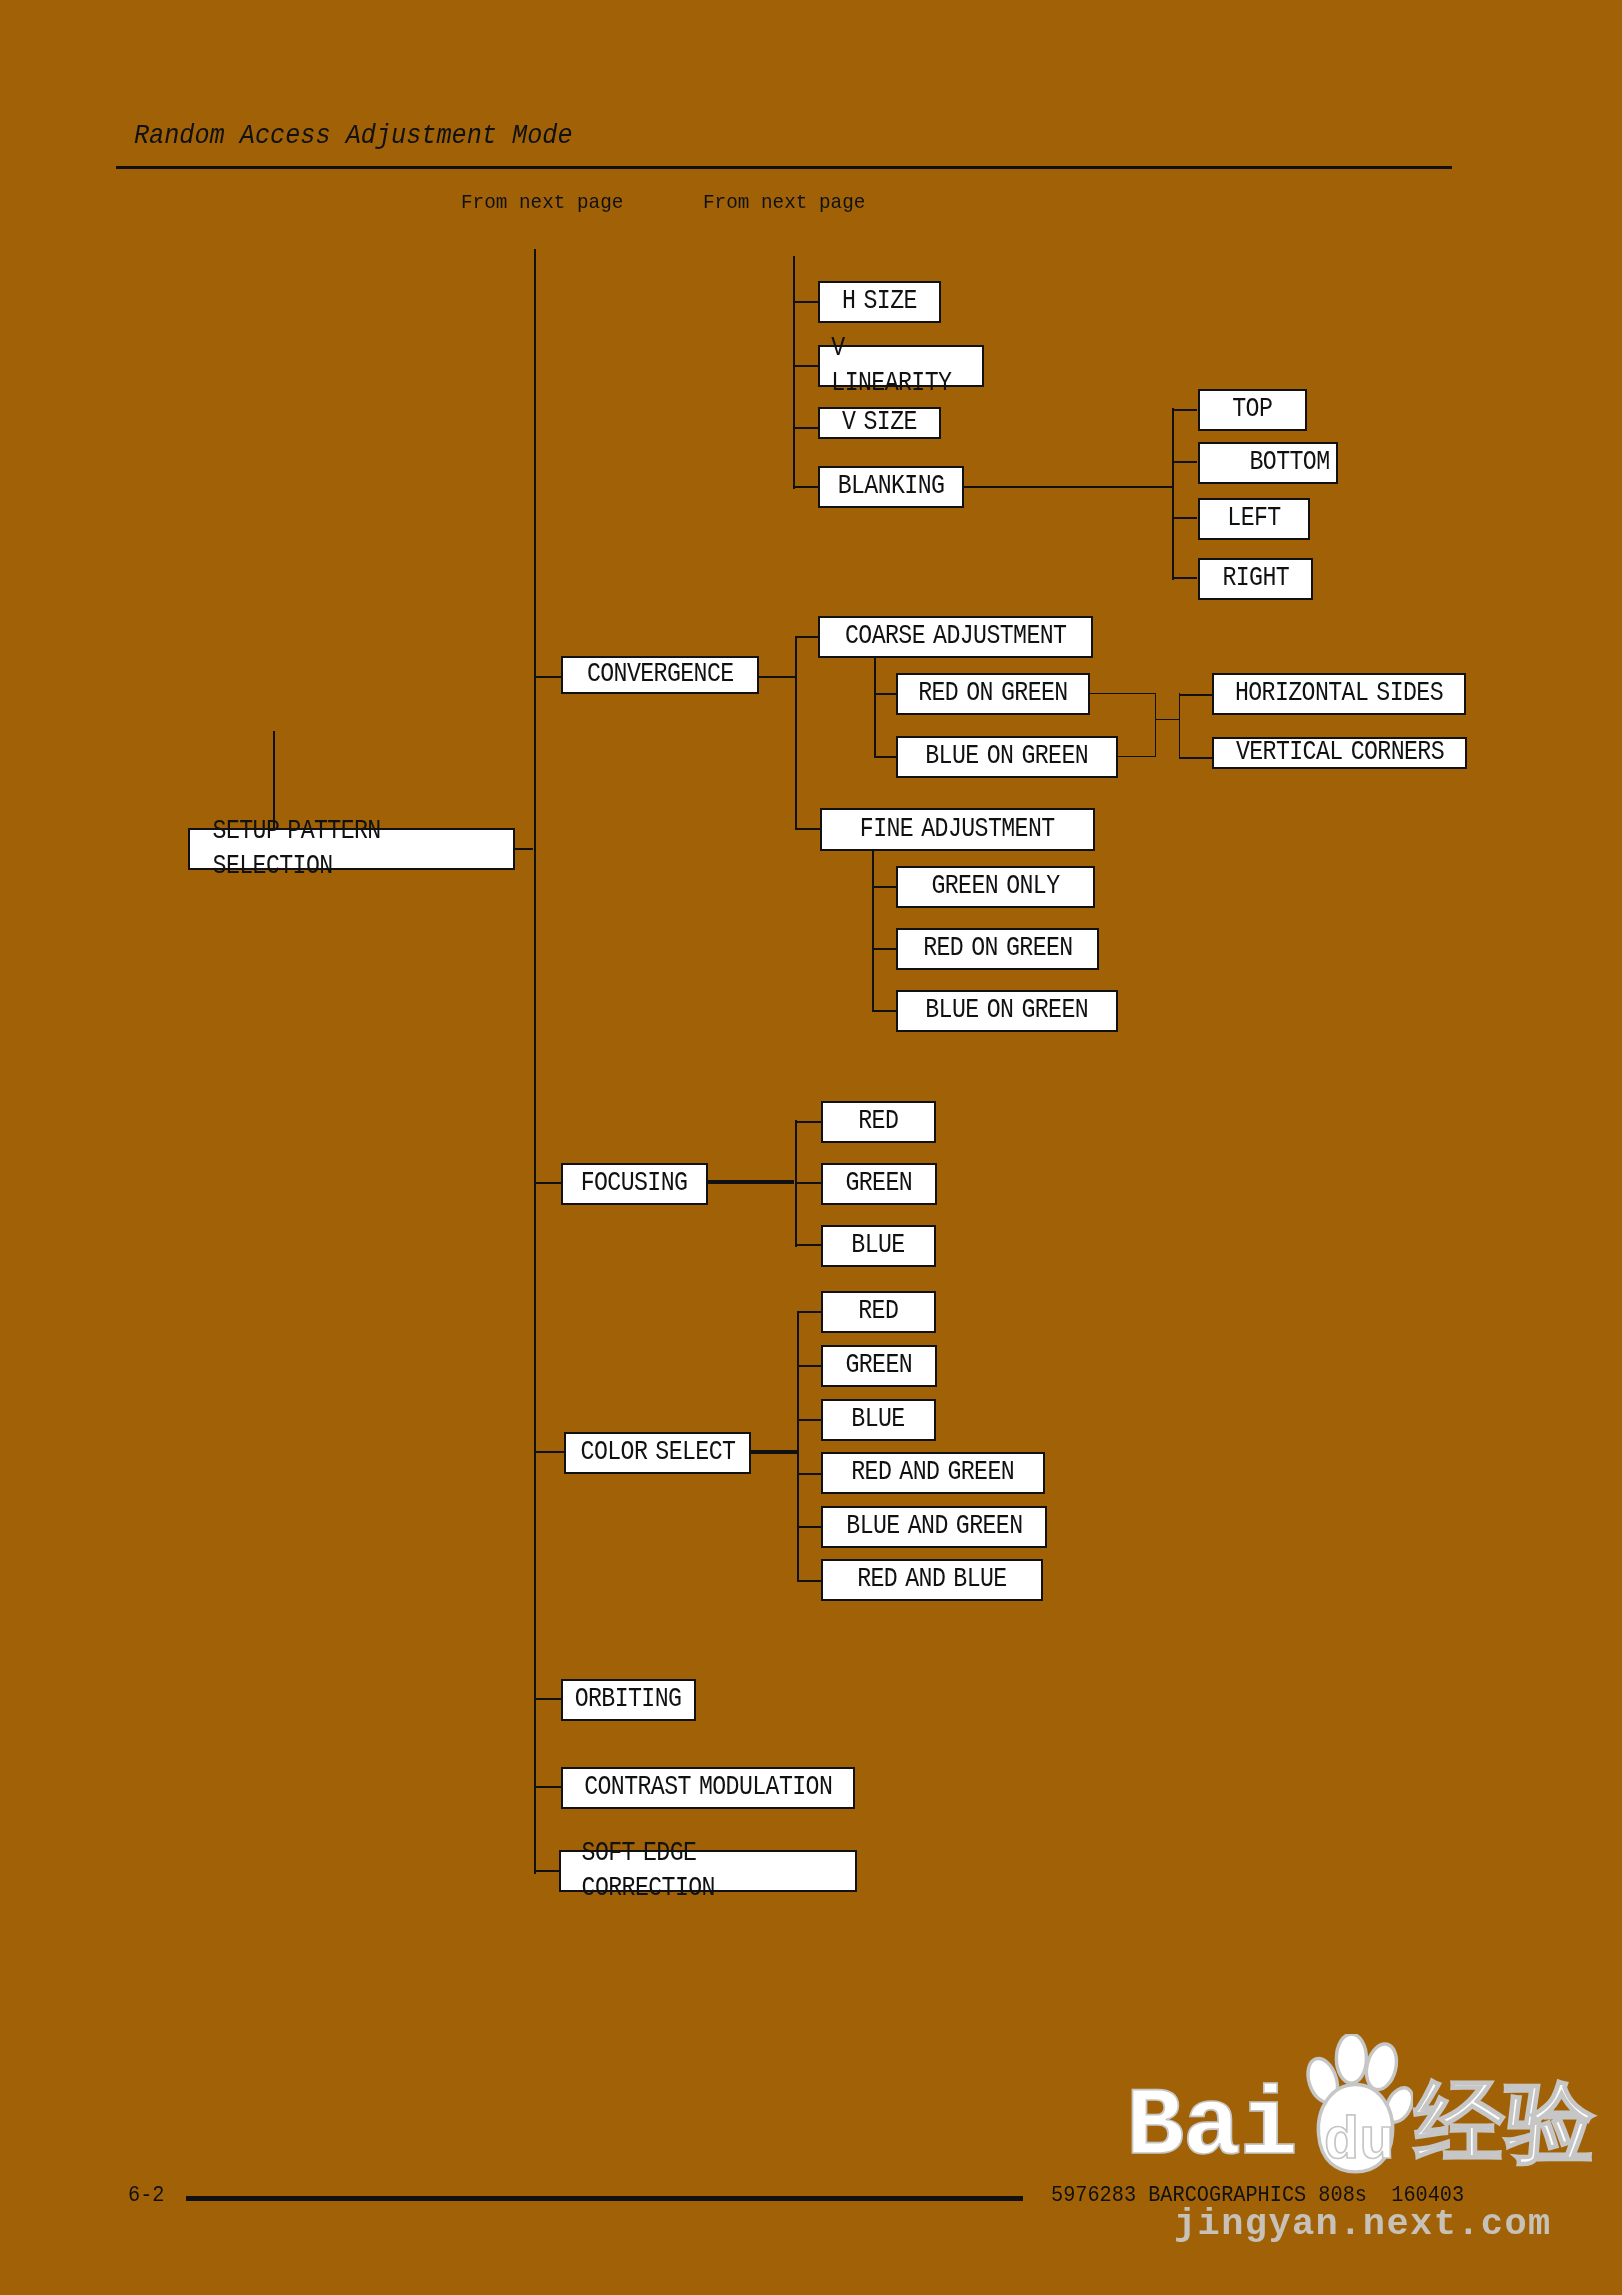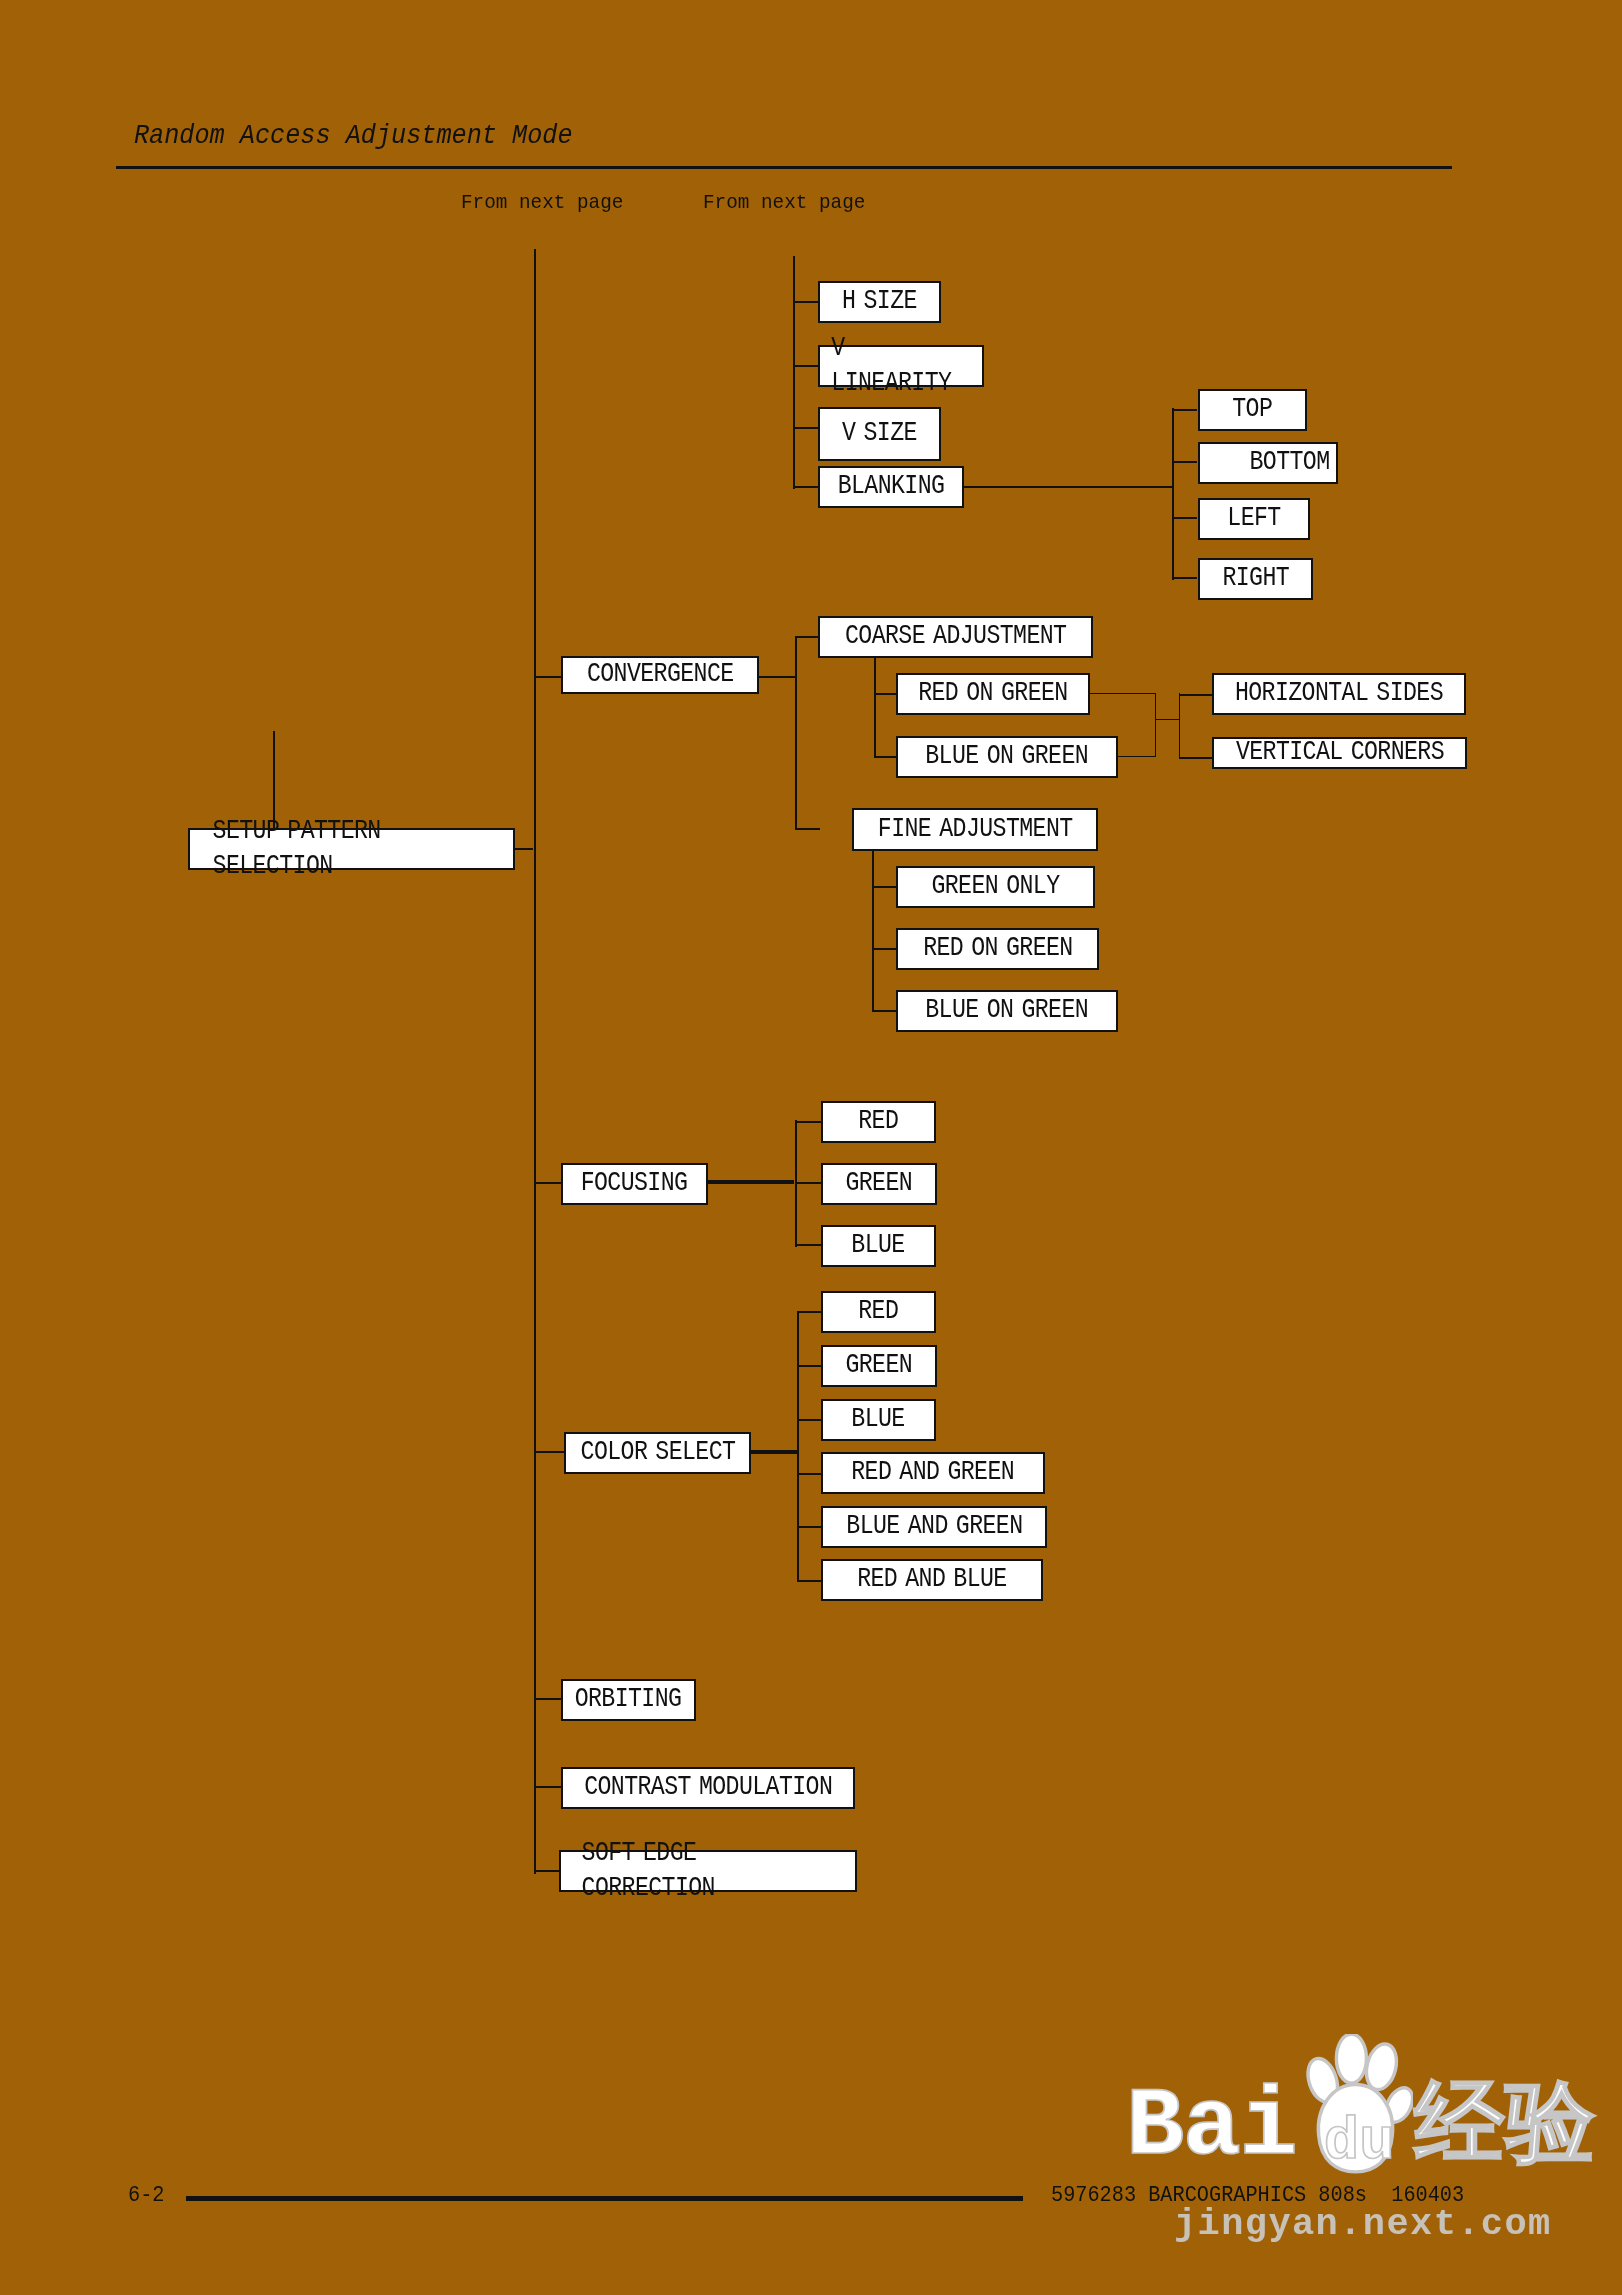--- a/index.html
+++ b/index.html
@@ -97,21 +97,21 @@
       </div>
       <div class="box" style="left: 561px; top: 656px; width: 198px; height: 38px;">
         <span class="lbl">CONVERGENCE</span>
       </div>
       <div class="box" style="left: 818px; top: 281px; width: 123px; height: 42px;">
         <span class="lbl">H SIZE</span>
       </div>
       <div class="box" style="left: 818px; top: 345px; width: 166px; height: 42px;">
         <span class="lbl">V LINEARITY</span>
       </div>
-      <div class="box" style="left: 818px; top: 407px; width: 123px; height: 54px;">
+      <div class="box" style="left: 818px; top: 407px; width: 123px; height: 32px;">
         <span class="lbl">V SIZE</span>
       </div>
       <div class="box" style="left: 818px; top: 466px; width: 146px; height: 42px;">
         <span class="lbl">BLANKING</span>
       </div>
       <div class="box" style="left: 1198px; top: 389px; width: 109px; height: 42px;">
         <span class="lbl">TOP</span>
       </div>
       <div class="box" style="left: 1198px; top: 442px; width: 140px; height: 42px; justify-content: flex-end;">
         <span class="lbl">BOTTOM</span>
@@ -130,21 +130,21 @@
       </div>
       <div class="box" style="left: 896px; top: 736px; width: 222px; height: 42px;">
         <span class="lbl">BLUE ON GREEN</span>
       </div>
       <div class="box" style="left: 1212px; top: 673px; width: 254px; height: 42px;">
         <span class="lbl">HORIZONTAL SIDES</span>
       </div>
       <div class="box" style="left: 1212px; top: 737px; width: 255px; height: 32px;">
         <span class="lbl">VERTICAL CORNERS</span>
       </div>
-      <div class="box" style="left: 820px; top: 808px; width: 246px; height: 43px; margin-left: 32px;">
+      <div class="box" style="left: 820px; top: 808px; width: 275px; height: 43px;">
         <span class="lbl">FINE ADJUSTMENT</span>
       </div>
       <div class="box" style="left: 896px; top: 866px; width: 199px; height: 42px;">
         <span class="lbl">GREEN ONLY</span>
       </div>
       <div class="box" style="left: 896px; top: 928px; width: 203px; height: 42px;">
         <span class="lbl">RED ON GREEN</span>
       </div>
       <div class="box" style="left: 896px; top: 990px; width: 222px; height: 42px;">
         <span class="lbl">BLUE ON GREEN</span>

